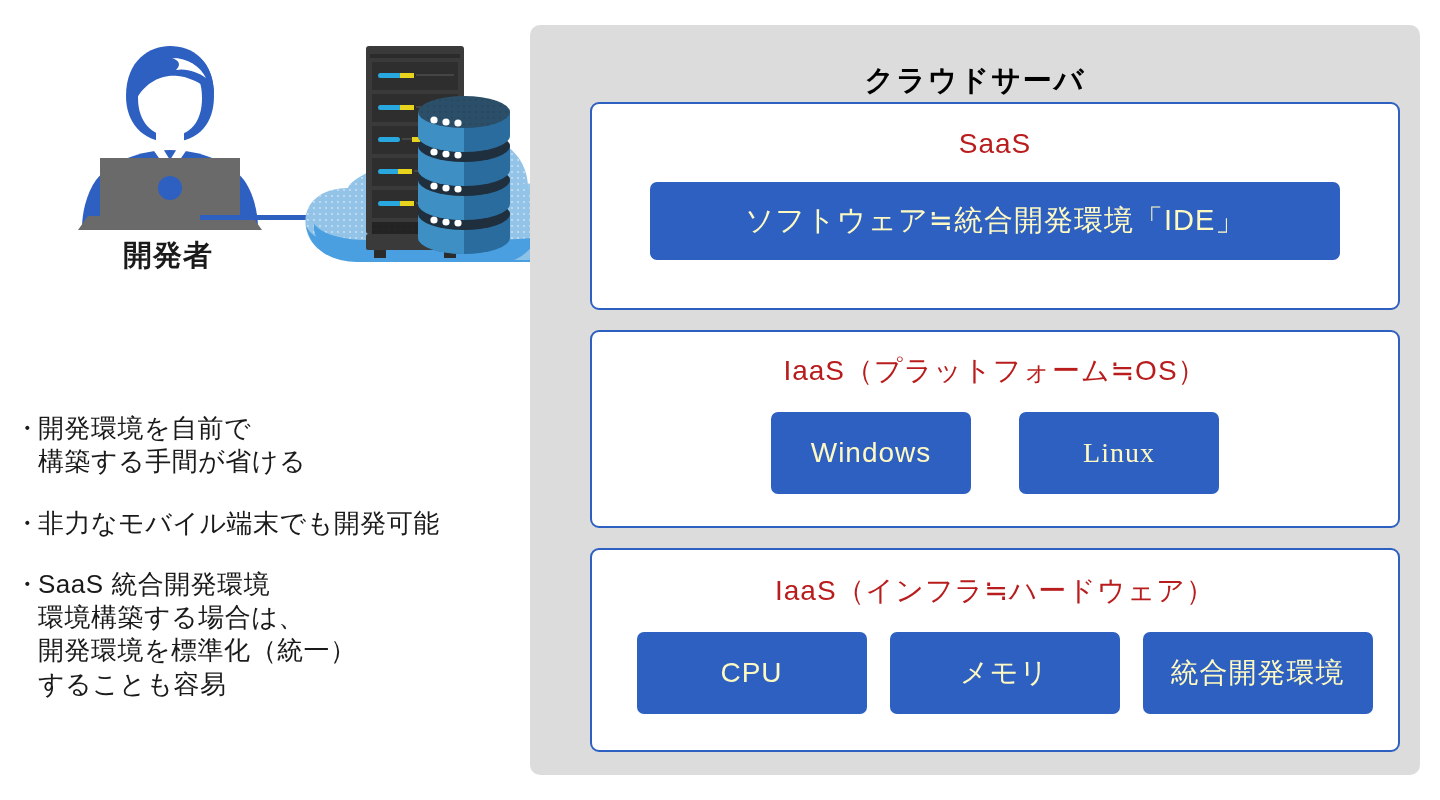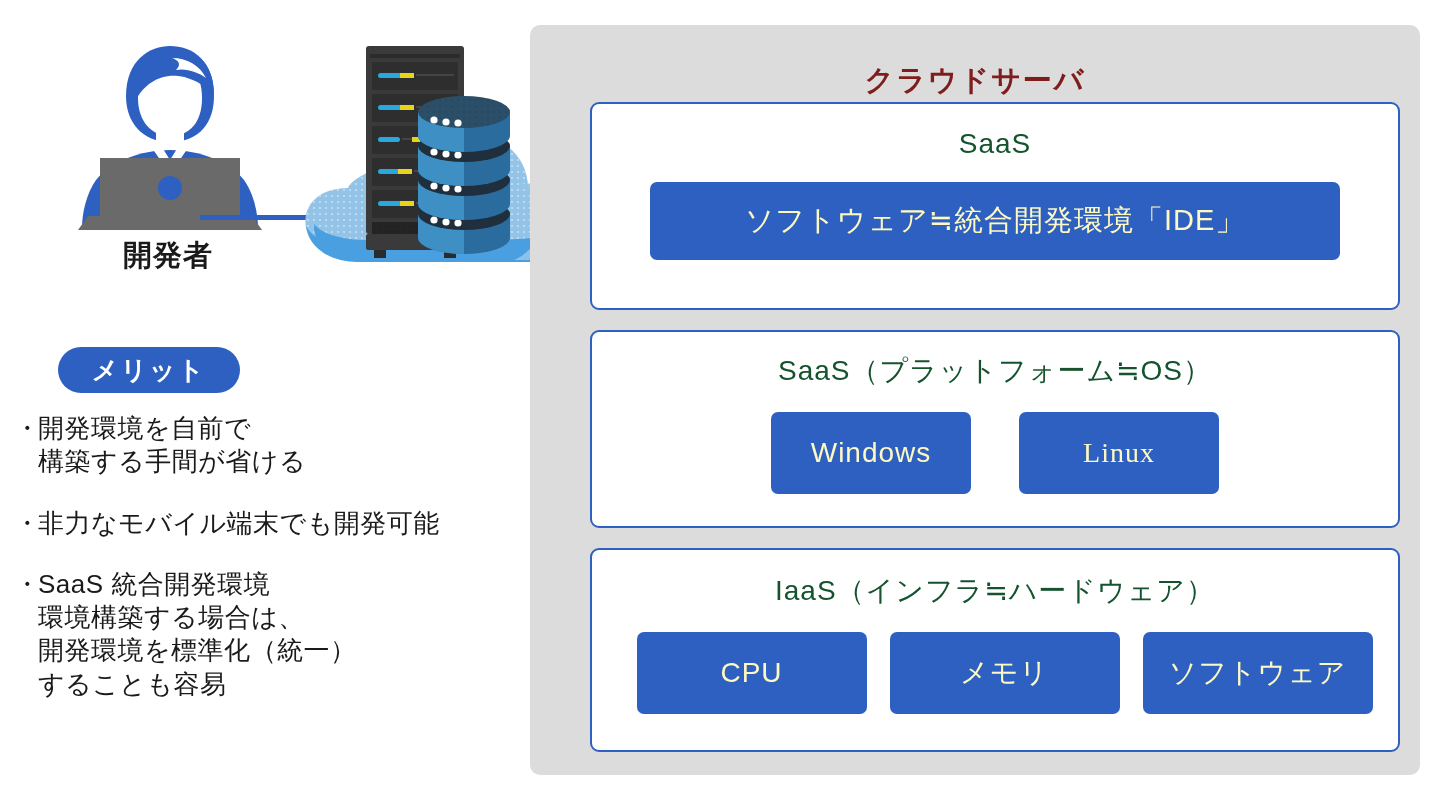--- a/index.html
+++ b/index.html
@@ -57,35 +57,35 @@
   }
   .bullet-text{flex:1 1 auto;white-space:pre-line;}
 
   
   .panel{
     position:absolute;left:530px;top:25px;width:890px;height:750px;
     background:#DCDCDC;border-radius:10px;
   }
   .panel-title{
     position:absolute;left:0;top:36px;width:890px;text-align:center;
-    font-size:29px;font-weight:bold;color:#7f1d1d;letter-spacing:2px;
+    font-size:29px;font-weight:bold;color:#000000;letter-spacing:2px;
   }
 
   .card{
     position:absolute;left:60px;width:810px;
     background:#ffffff;border:2px solid #2D60C0;border-radius:9px;
     box-sizing:border-box;
   }
   .card-saas{top:77px;height:208px;}
   .card-paas{top:305px;height:198px;}
   .card-iaas{top:523px;height:204px;}
 
   .card-title{
     width:100%;text-align:center;
-    font-size:28px;color:#14532d;letter-spacing:1px;
+    font-size:28px;color:#b91c1c;letter-spacing:1px;
     box-sizing:border-box;
   }
   .card-saas .card-title{padding-top:24px;}
   .card-paas .card-title{padding-top:20px;}
   .card-iaas .card-title{padding-top:22px;}
 
   .chip-row{
     display:flex;justify-content:center;align-items:center;
     box-sizing:border-box;width:100%;
   }
@@ -230,21 +230,20 @@
             <circle cx="146" cy="82" r="3.6" fill="#ffffff"></circle>
             <circle cx="158" cy="84" r="3.6" fill="#ffffff"></circle>
             <circle cx="170" cy="85" r="3.6" fill="#ffffff"></circle>
           </g>
         </g>
 
         <path d="M228 148 C248 140 276 152 282 174 C288 198 268 220 240 222 L226 222 C250 212 258 186 250 166 C244 154 236 150 228 148 Z" fill="#93C4E8" opacity="0.92"></path>
       </svg>
     </div>
 
-    <div class="merit-pill">メリット</div>
 
     <div class="bullets">
       <div class="bullet-item">
         <span class="bullet-dot">・</span>
         <span class="bullet-text">開発環境を自前で
 構築する手間が省ける</span>
       </div>
       <div class="bullet-item">
         <span class="bullet-dot">・</span>
         <span class="bullet-text">非力なモバイル端末でも開発可能</span>
@@ -263,30 +262,30 @@
     <div class="panel-title">クラウドサーバ</div>
 
     <div class="card card-saas">
       <div class="card-title">SaaS</div>
       <div class="chip-row">
         <div class="chip chip-wide">ソフトウェア≒統合開発環境「IDE」</div>
       </div>
     </div>
 
     <div class="card card-paas">
-      <div class="card-title">SaaS（プラットフォーム≒OS）</div>
+      <div class="card-title">IaaS（プラットフォーム≒OS）</div>
       <div class="chip-row">
         <div class="chip chip-os">Windows</div>
         <div class="chip chip-os">Linux</div>
       </div>
     </div>
 
     <div class="card card-iaas">
       <div class="card-title">IaaS（インフラ≒ハードウェア）</div>
       <div class="chip-row">
         <div class="chip chip-hw">CPU</div>
         <div class="chip chip-hw">メモリ</div>
-        <div class="chip chip-hw">ソフトウェア</div>
+        <div class="chip chip-hw">統合開発環境</div>
       </div>
     </div>
   </div>
 
 </div>
 
 </body></html>

